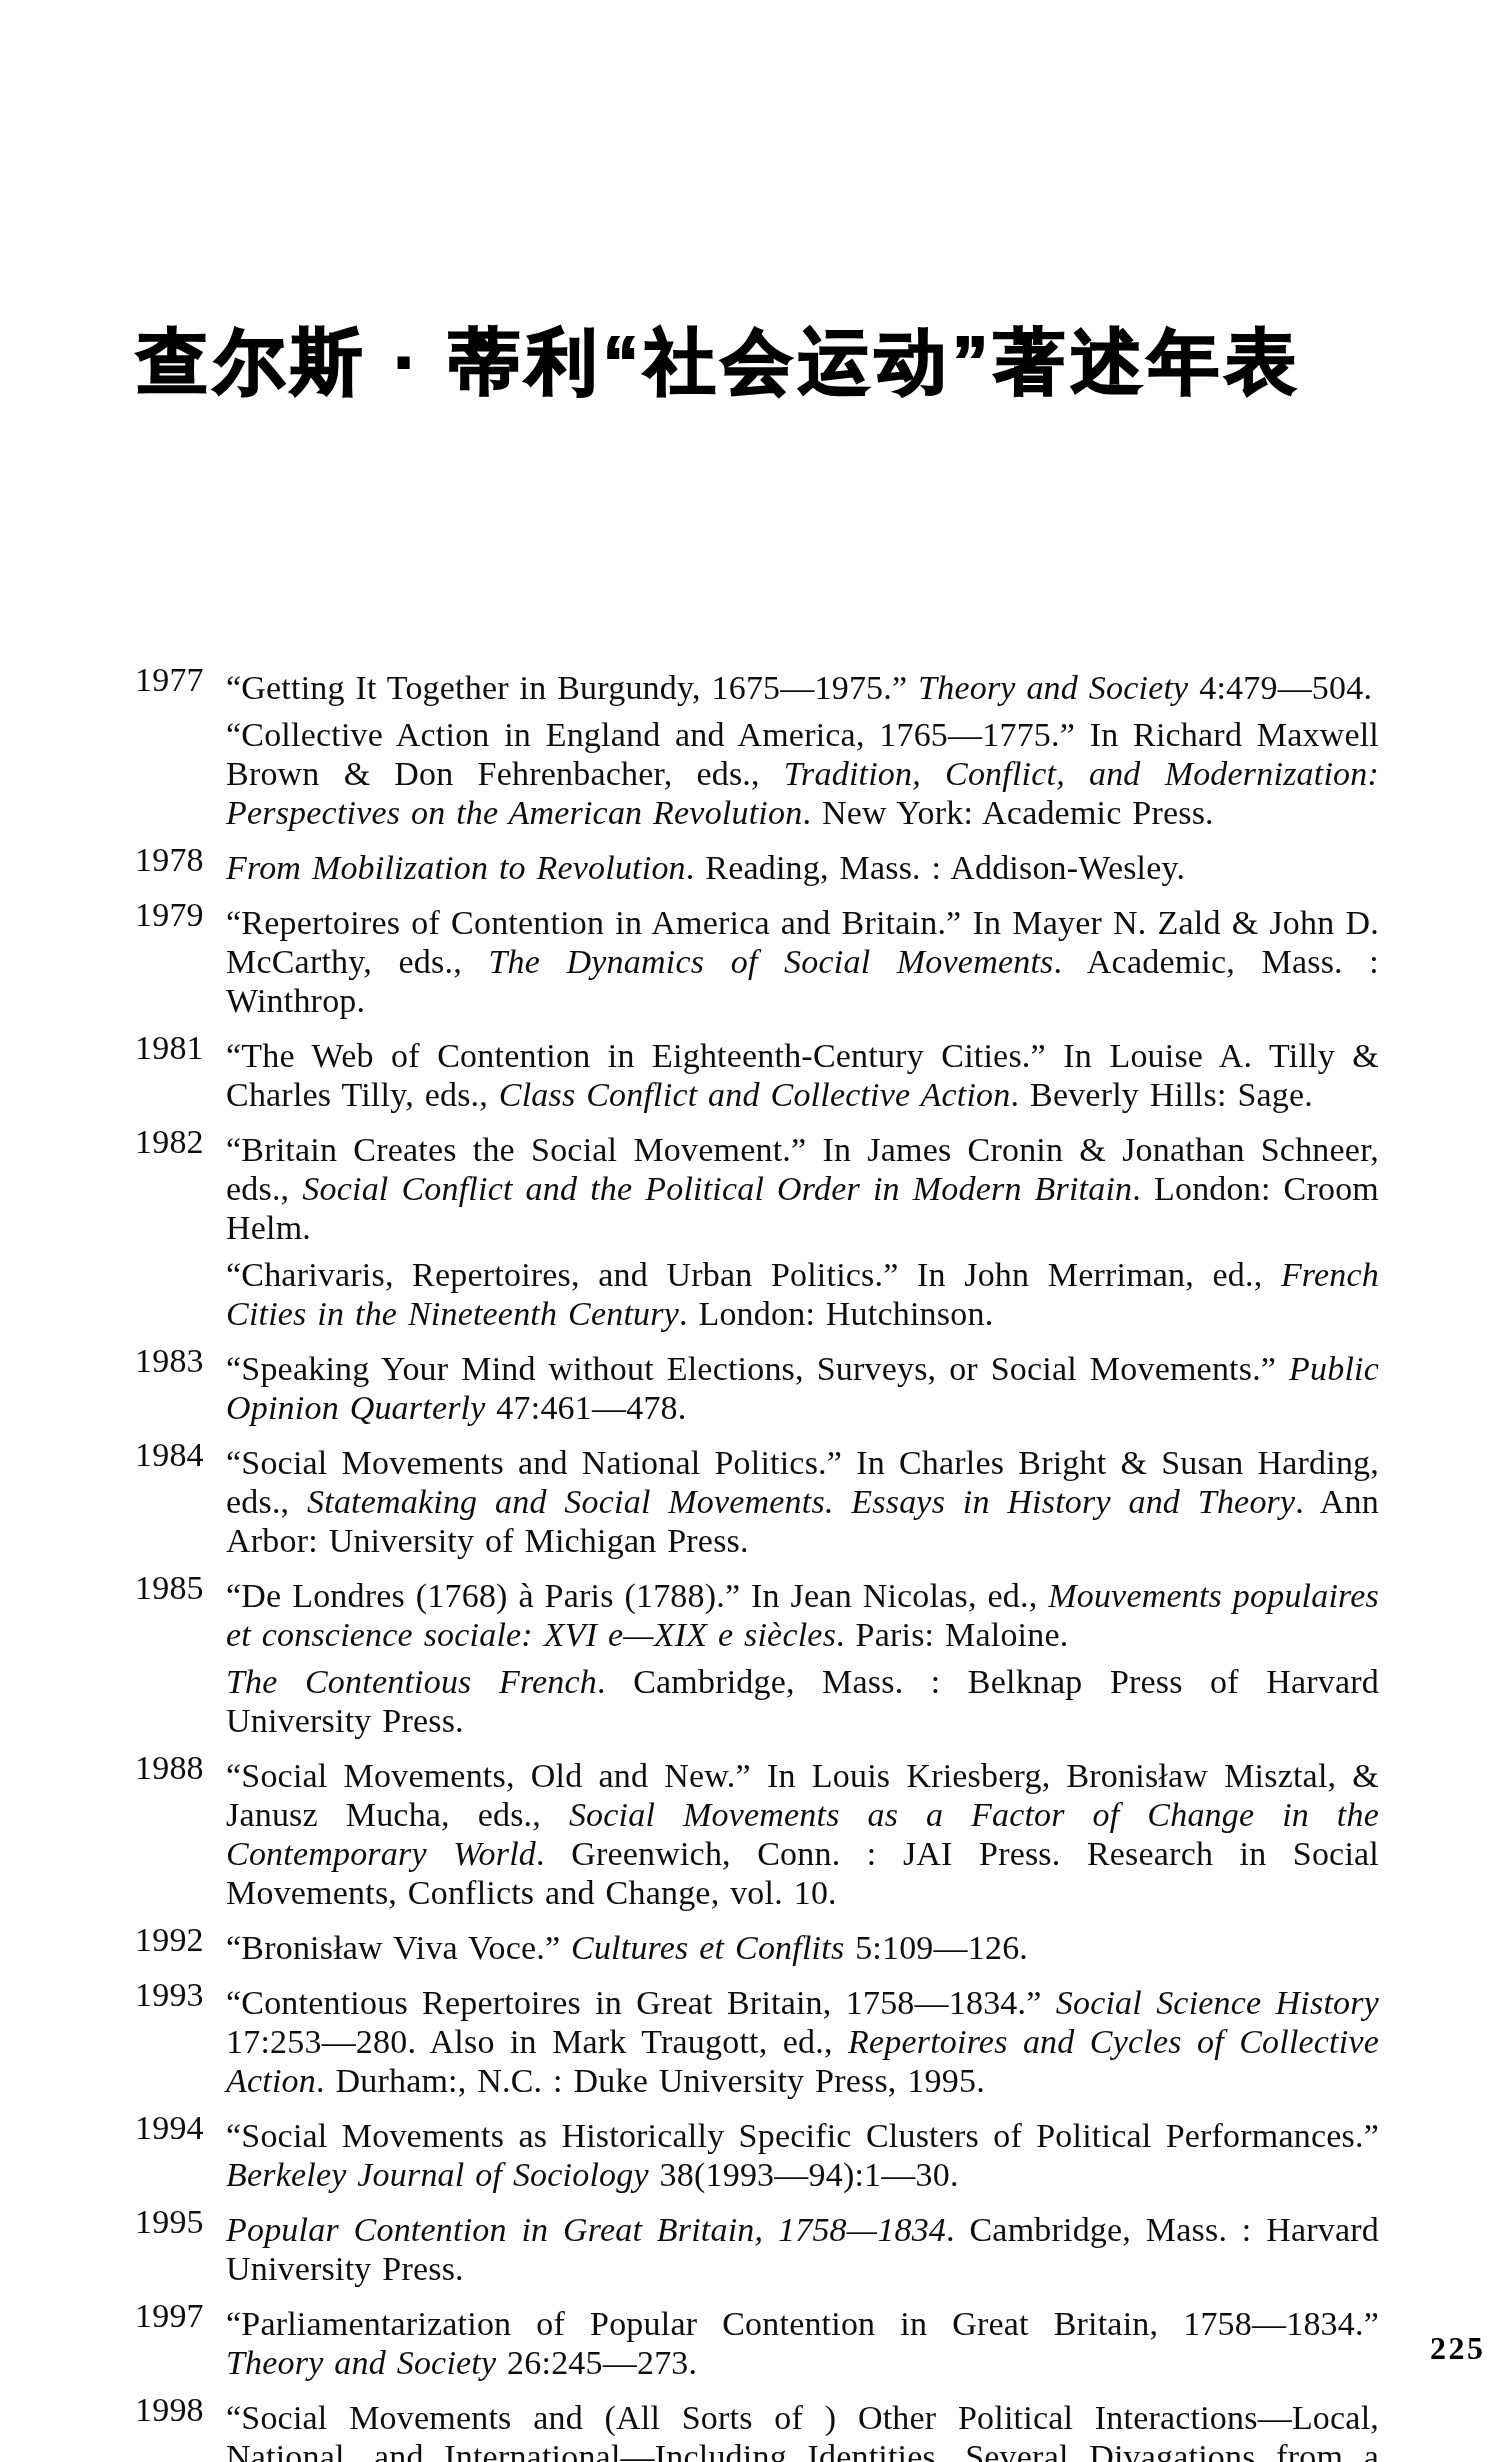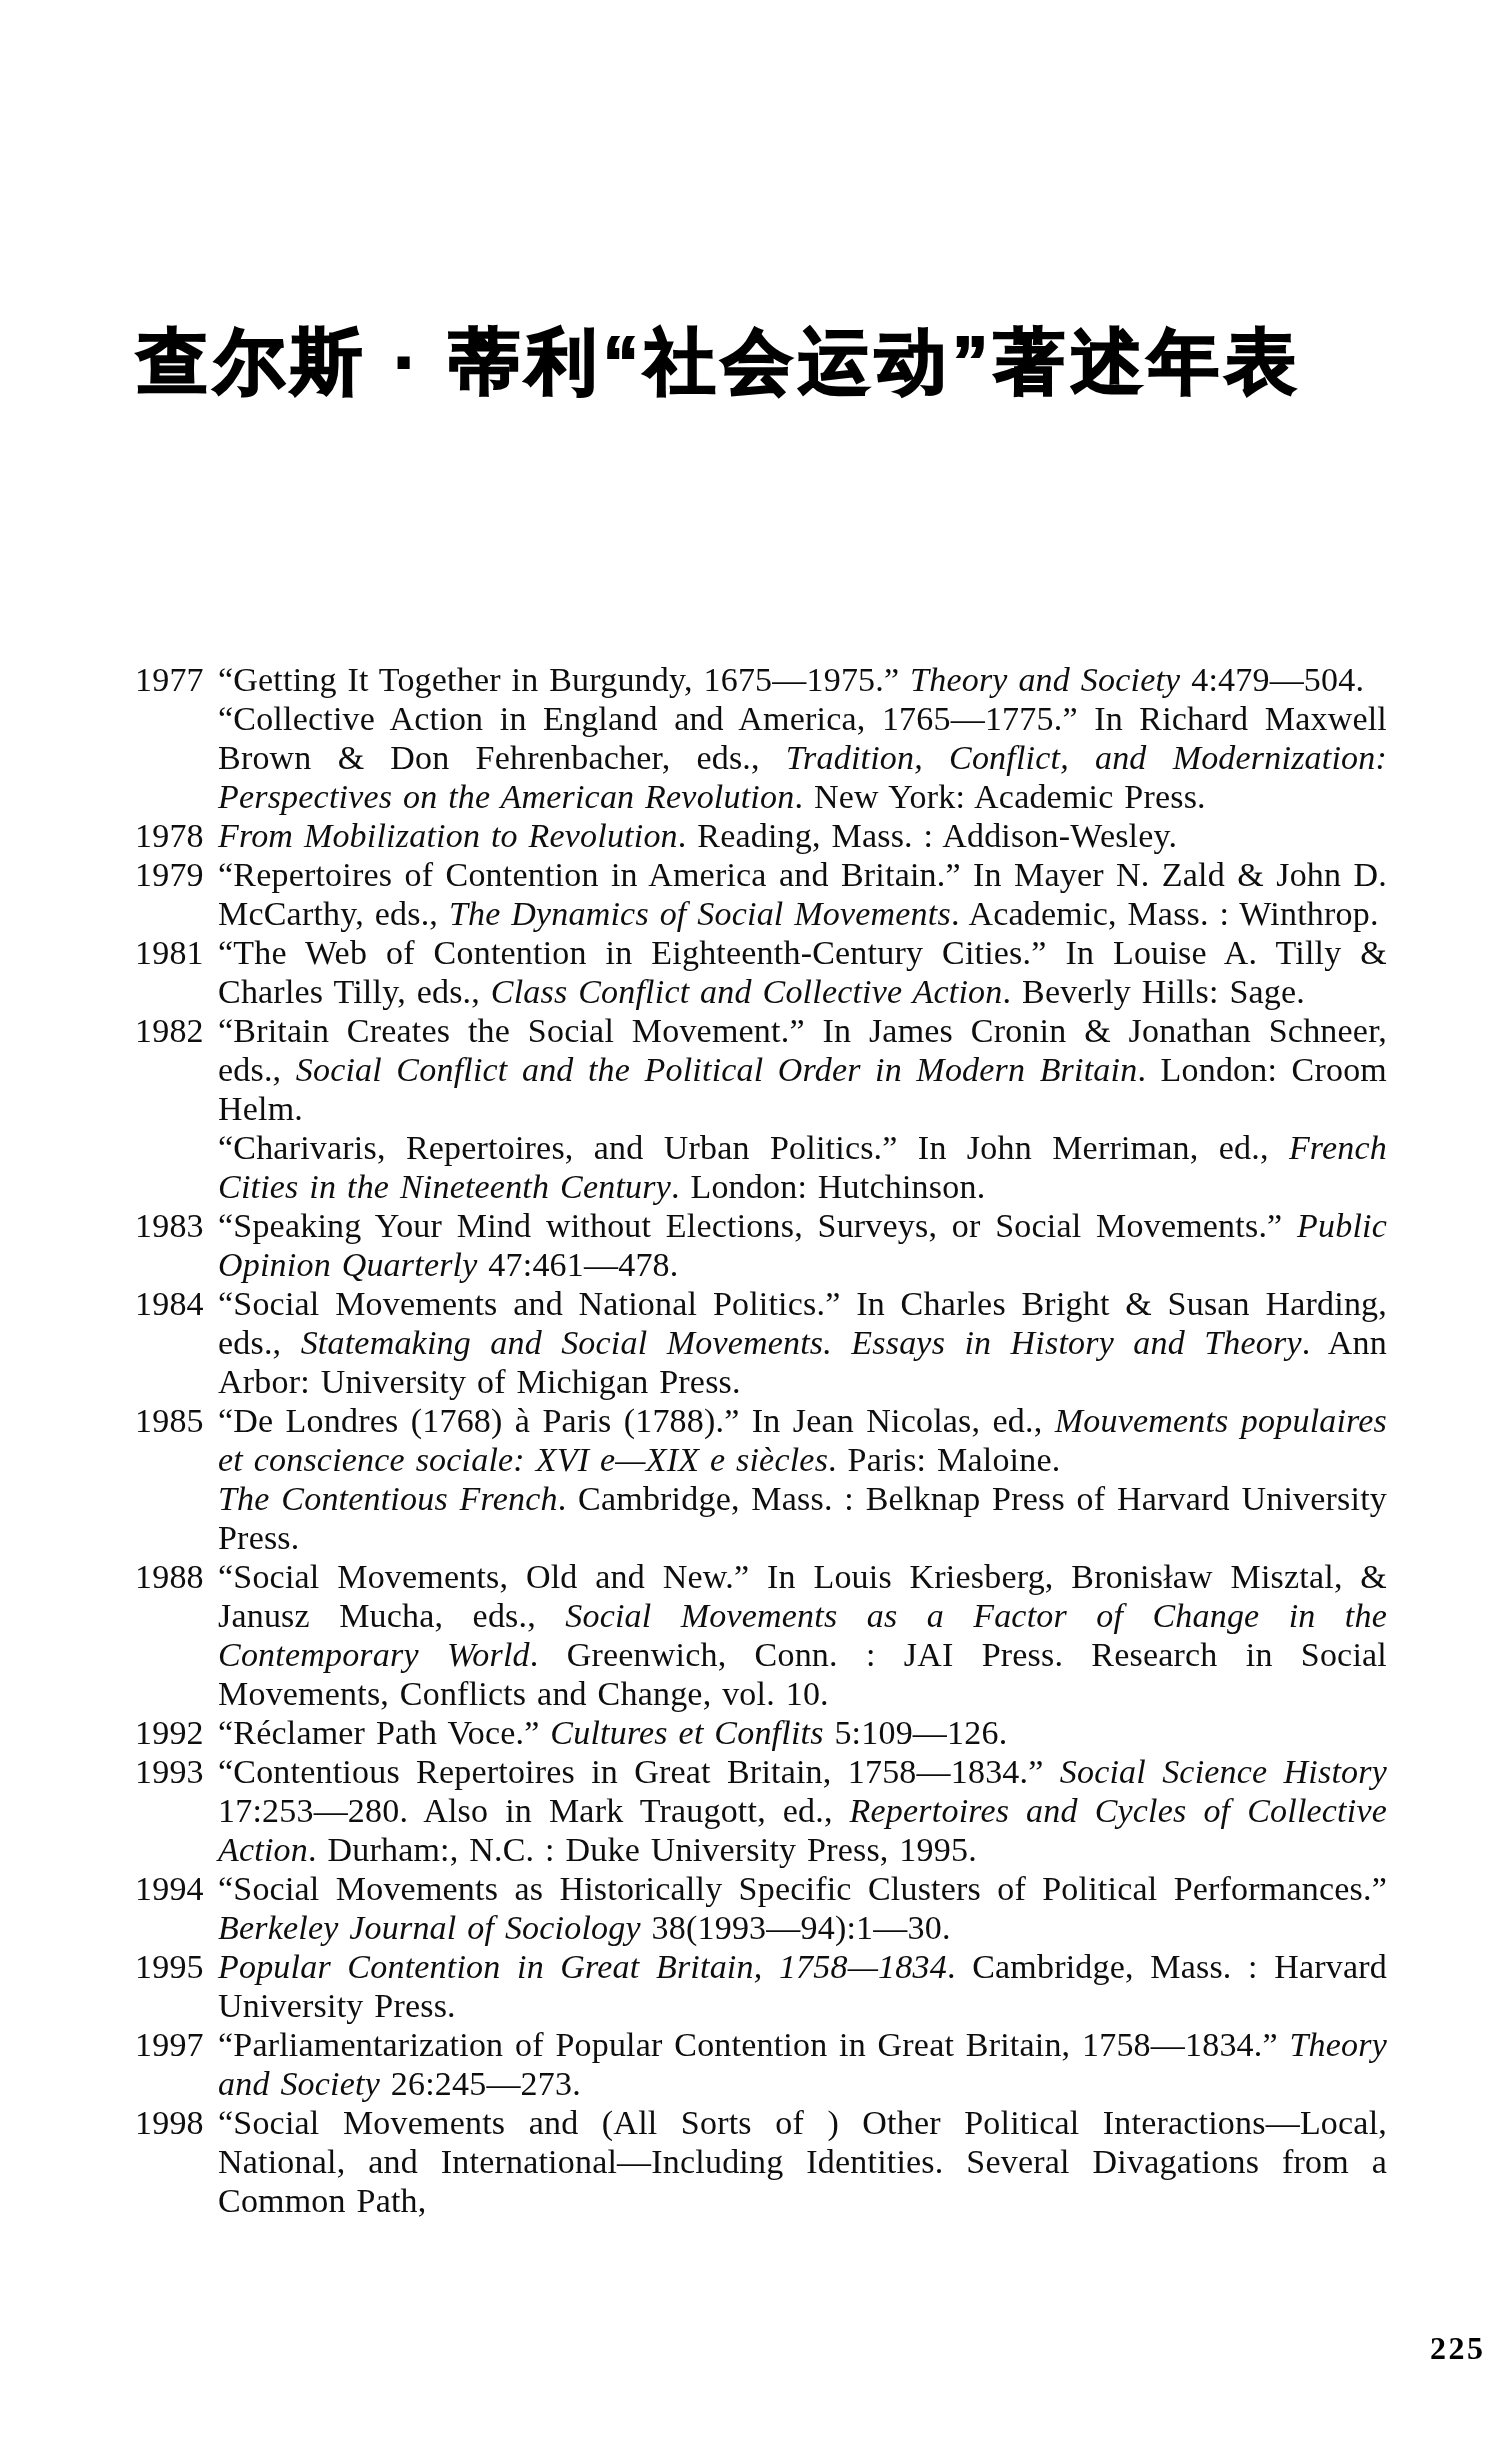--- a/index.html
+++ b/index.html
@@ -46,21 +46,21 @@
   }
   .entry-year {
     flex: 0 0 83px;
     width: 83px;
   }
   .entry-works {
     flex: 1 1 auto;
     min-width: 0;
   }
   .work {
-    margin: 0;
+    margin: 8px;
     text-align: justify;
     text-justify: inter-word;
   }
   .work i {
     font-style: italic;
   }
   .page-number {
     position: absolute;
     top: 2330px;
     left: 1430px;
@@ -129,21 +129,21 @@
       </div>
       <div class="entry">
         <div class="entry-year">1988</div>
         <div class="entry-works">
           <p class="work"><span>“Social Movements, Old and New.” In Louis Kriesberg, Bronisław Misztal, &amp; Janusz Mucha, eds., </span><i>Social Movements as a Factor of Change in the Contemporary World</i><span>. Greenwich, Conn. : JAI Press. Research in Social Movements, Conflicts and Change, vol. 10.</span></p>
         </div>
       </div>
       <div class="entry">
         <div class="entry-year">1992</div>
         <div class="entry-works">
-          <p class="work"><span>“Réclamer Path Voce.” </span><i>Cultures et Conflits</i><span> 5:109—126.</span></p>
+          <p class="work"><span>“Bronisław Viva Voce.” </span><i>Cultures et Conflits</i><span> 5:109—126.</span></p>
         </div>
       </div>
       <div class="entry">
         <div class="entry-year">1993</div>
         <div class="entry-works">
           <p class="work"><span>“Contentious Repertoires in Great Britain, 1758—1834.” </span><i>Social Science History</i><span> 17:253—280. Also in Mark Traugott, ed., </span><i>Repertoires and Cycles of Collective Action</i><span>. Durham:, N.C. : Duke University Press, 1995.</span></p>
         </div>
       </div>
       <div class="entry">
         <div class="entry-year">1994</div>

